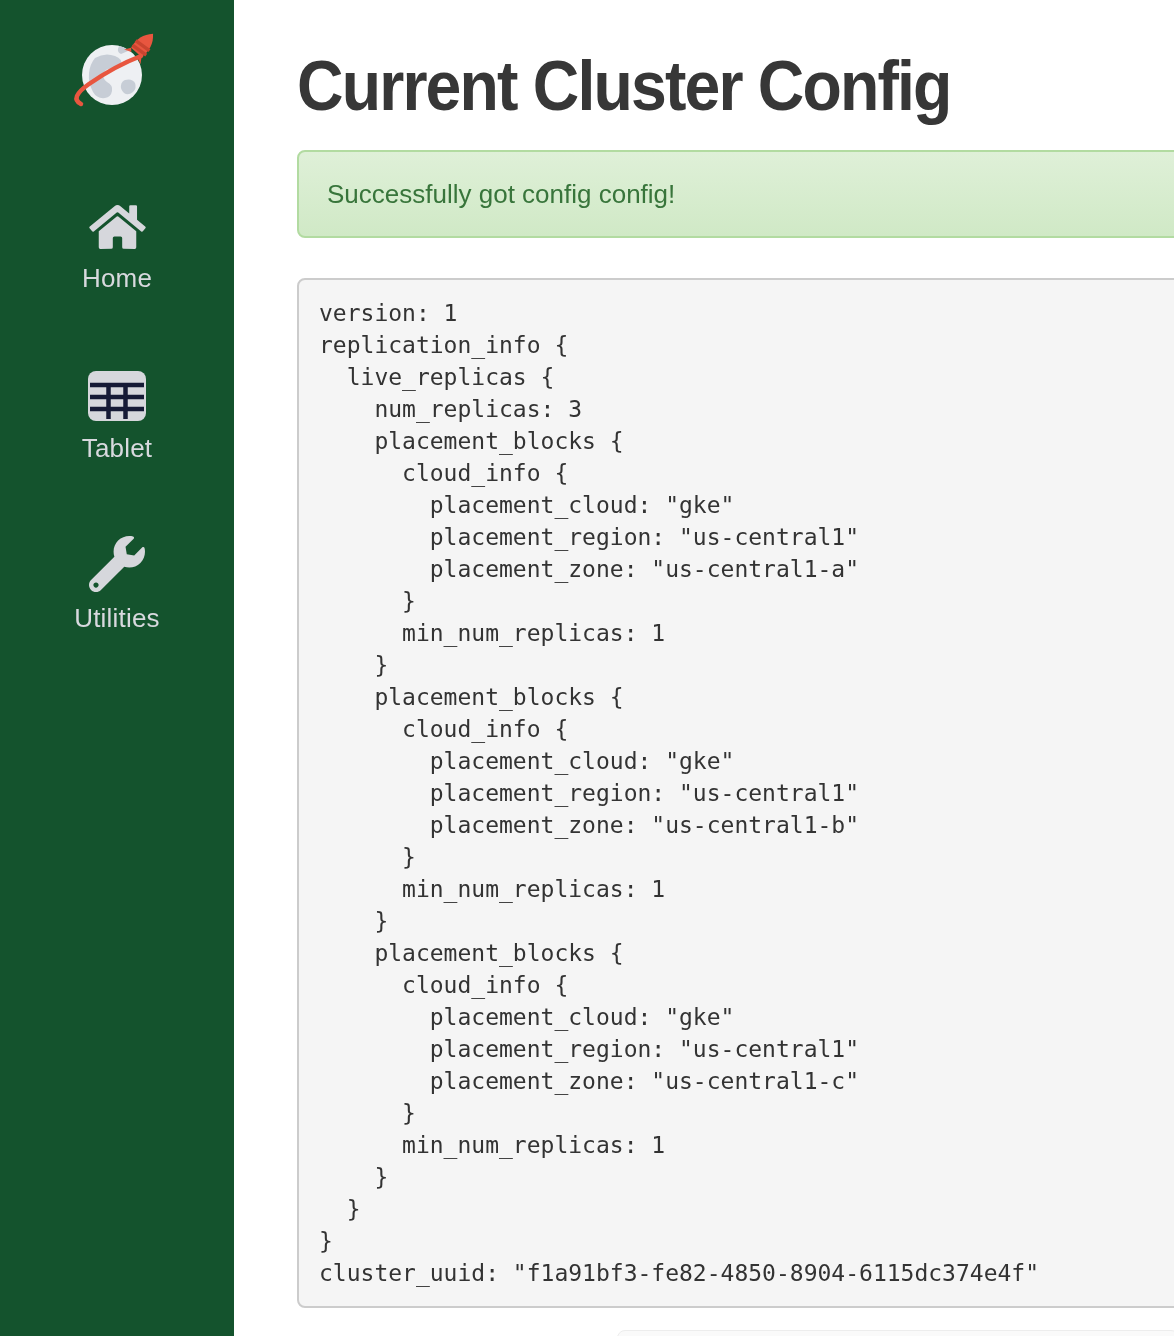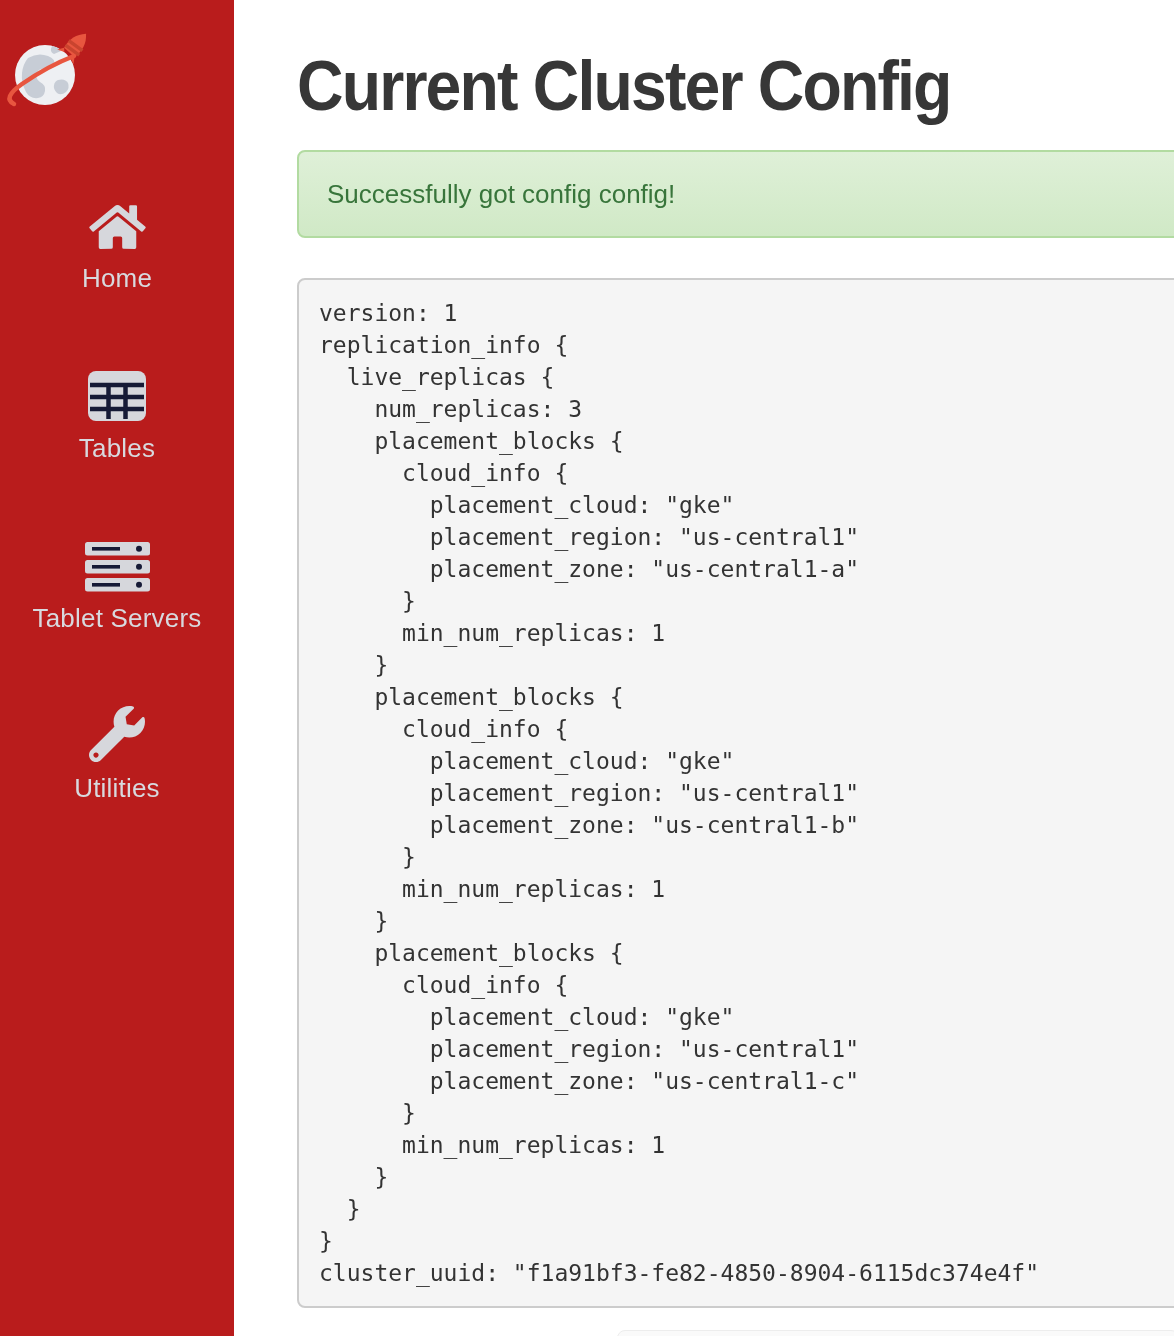--- a/index.html
+++ b/index.html
@@ -7,22 +7,22 @@
     width: 1174px; height: 1336px;
     overflow: hidden;
     background: #ffffff;
     font-family: "Liberation Sans", sans-serif;
     display: flex;
   }
 
   
   .sidebar {
     width: 234px; min-width: 234px; height: 1336px;
-    background: #b91c1c;
-    display: flex; flex-direction: column; align-items: flex-start;
+    background: #14532d;
+    display: flex; flex-direction: column; align-items: center;
   }
   .logo { margin-top: 28px; width: 100px; height: 84px; cursor: pointer; }
   .nav { margin-top: 88px; display: flex; flex-direction: column; align-items: center; }
   .nav-item {
     display: flex; flex-direction: column; align-items: center;
     text-decoration: none; cursor: pointer;
     margin-bottom: 77px; width: 234px;
   }
   .nav-icon { height: 52px; display: flex; align-items: flex-end; justify-content: center; }
   .nav-label {
@@ -123,45 +123,23 @@
           <rect x="1" y="1" width="58" height="50" rx="8" class="icon-fill"></rect>
           <g stroke="#161a36" stroke-width="4.5">
             <line x1="3" y1="15" x2="57" y2="15"></line>
             <line x1="3" y1="27" x2="57" y2="27"></line>
             <line x1="3" y1="39" x2="57" y2="39"></line>
             <line x1="21.5" y1="13" x2="21.5" y2="49"></line>
             <line x1="38.5" y1="13" x2="38.5" y2="49"></line>
           </g>
         </svg>
       </span>
-      <span class="nav-label">Tables</span>
+      <span class="nav-label">Tablet</span>
     </a>
 
-    <a class="nav-item">
-      <span class="nav-icon">
-        <svg width="65" height="50" viewBox="0 0 65 50">
-          <g>
-            <rect x="0" y="0" width="65" height="13.5" rx="2.5" class="icon-fill"></rect>
-            <rect x="7" y="5" width="28" height="3.6" class="icon-bg"></rect>
-            <circle cx="54" cy="6.8" r="3" class="icon-bg"></circle>
-          </g>
-          <g>
-            <rect x="0" y="18" width="65" height="13.5" rx="2.5" class="icon-fill"></rect>
-            <rect x="7" y="23" width="28" height="3.6" class="icon-bg"></rect>
-            <circle cx="54" cy="24.8" r="3" class="icon-bg"></circle>
-          </g>
-          <g>
-            <rect x="0" y="36" width="65" height="13.5" rx="2.5" class="icon-fill"></rect>
-            <rect x="7" y="41" width="28" height="3.6" class="icon-bg"></rect>
-            <circle cx="54" cy="42.8" r="3" class="icon-bg"></circle>
-          </g>
-        </svg>
-      </span>
-      <span class="nav-label">Tablet Servers</span>
-    </a>
 
     <a class="nav-item">
       <span class="nav-icon">
         <svg width="56" height="56" viewBox="0 0 512 512">
             <path class="icon-fill" d="M507.73 109.1c-2.24-9.03-13.54-12.09-20.12-5.51l-74.36 74.36-67.88-11.31-11.31-67.88 74.36-74.36c6.62-6.62 3.43-17.9-5.66-20.16-47.38-11.74-99.55.91-136.58 37.93-39.64 39.64-50.55 97.1-34.05 147.2L18.74 402.76c-24.99 24.99-24.99 65.51 0 90.5 24.99 24.99 65.51 24.99 90.5 0l213.21-213.21c50.12 16.71 107.47 5.68 147.37-34.22 37.07-37.07 49.7-89.32 37.91-136.73zM64 472c-13.25 0-24-10.75-24-24 0-13.26 10.75-24 24-24s24 10.74 24 24c0 13.25-10.75 24-24 24z"></path>
           </svg>
       </span>
       <span class="nav-label">Utilities</span>
     </a>
   </nav>

